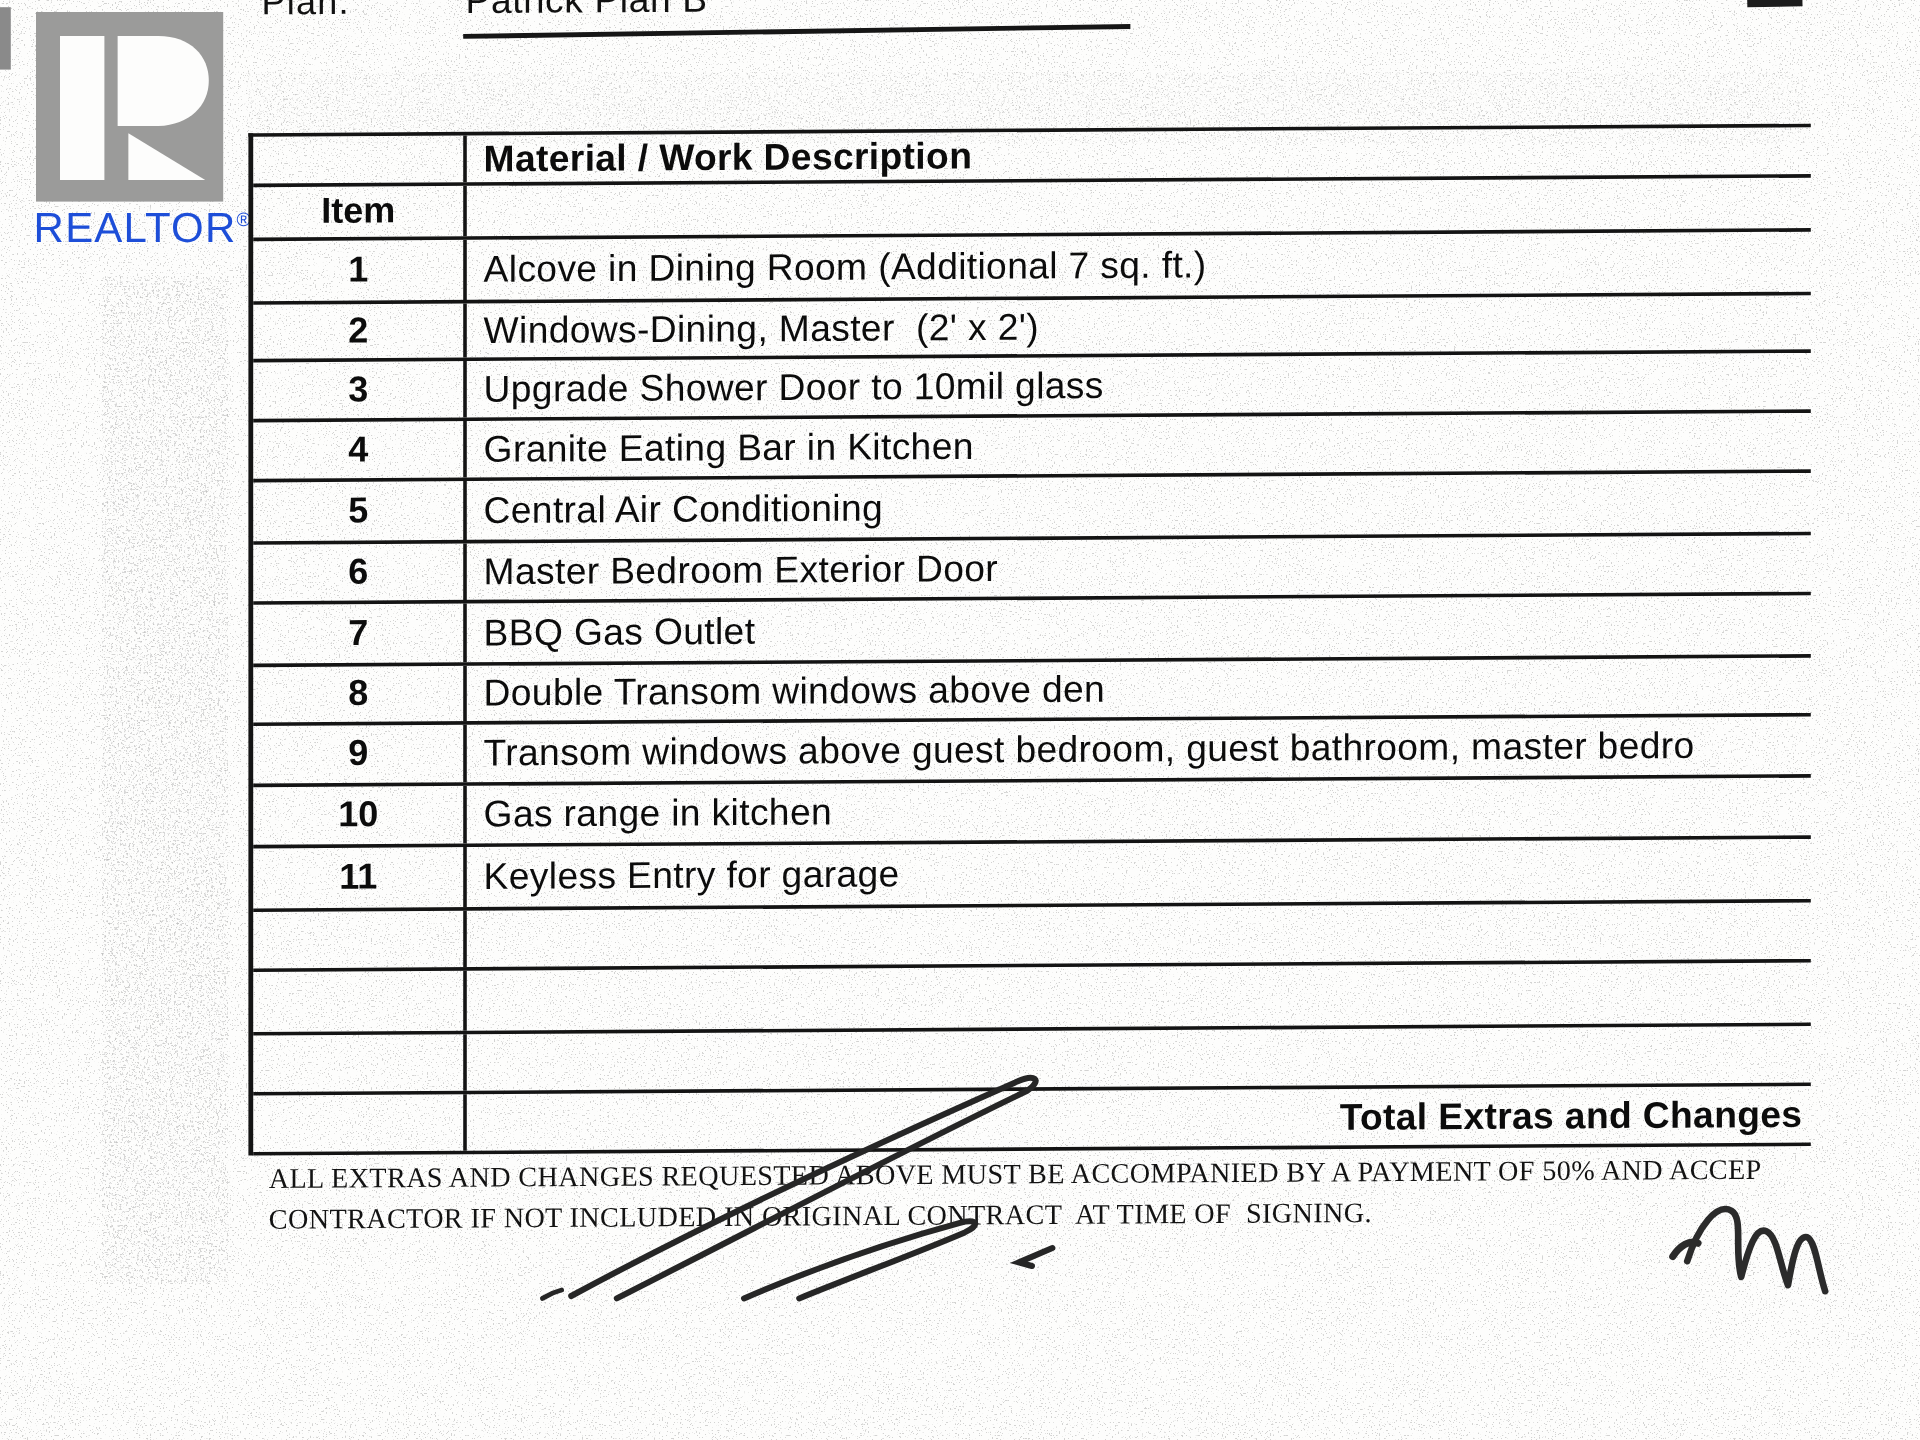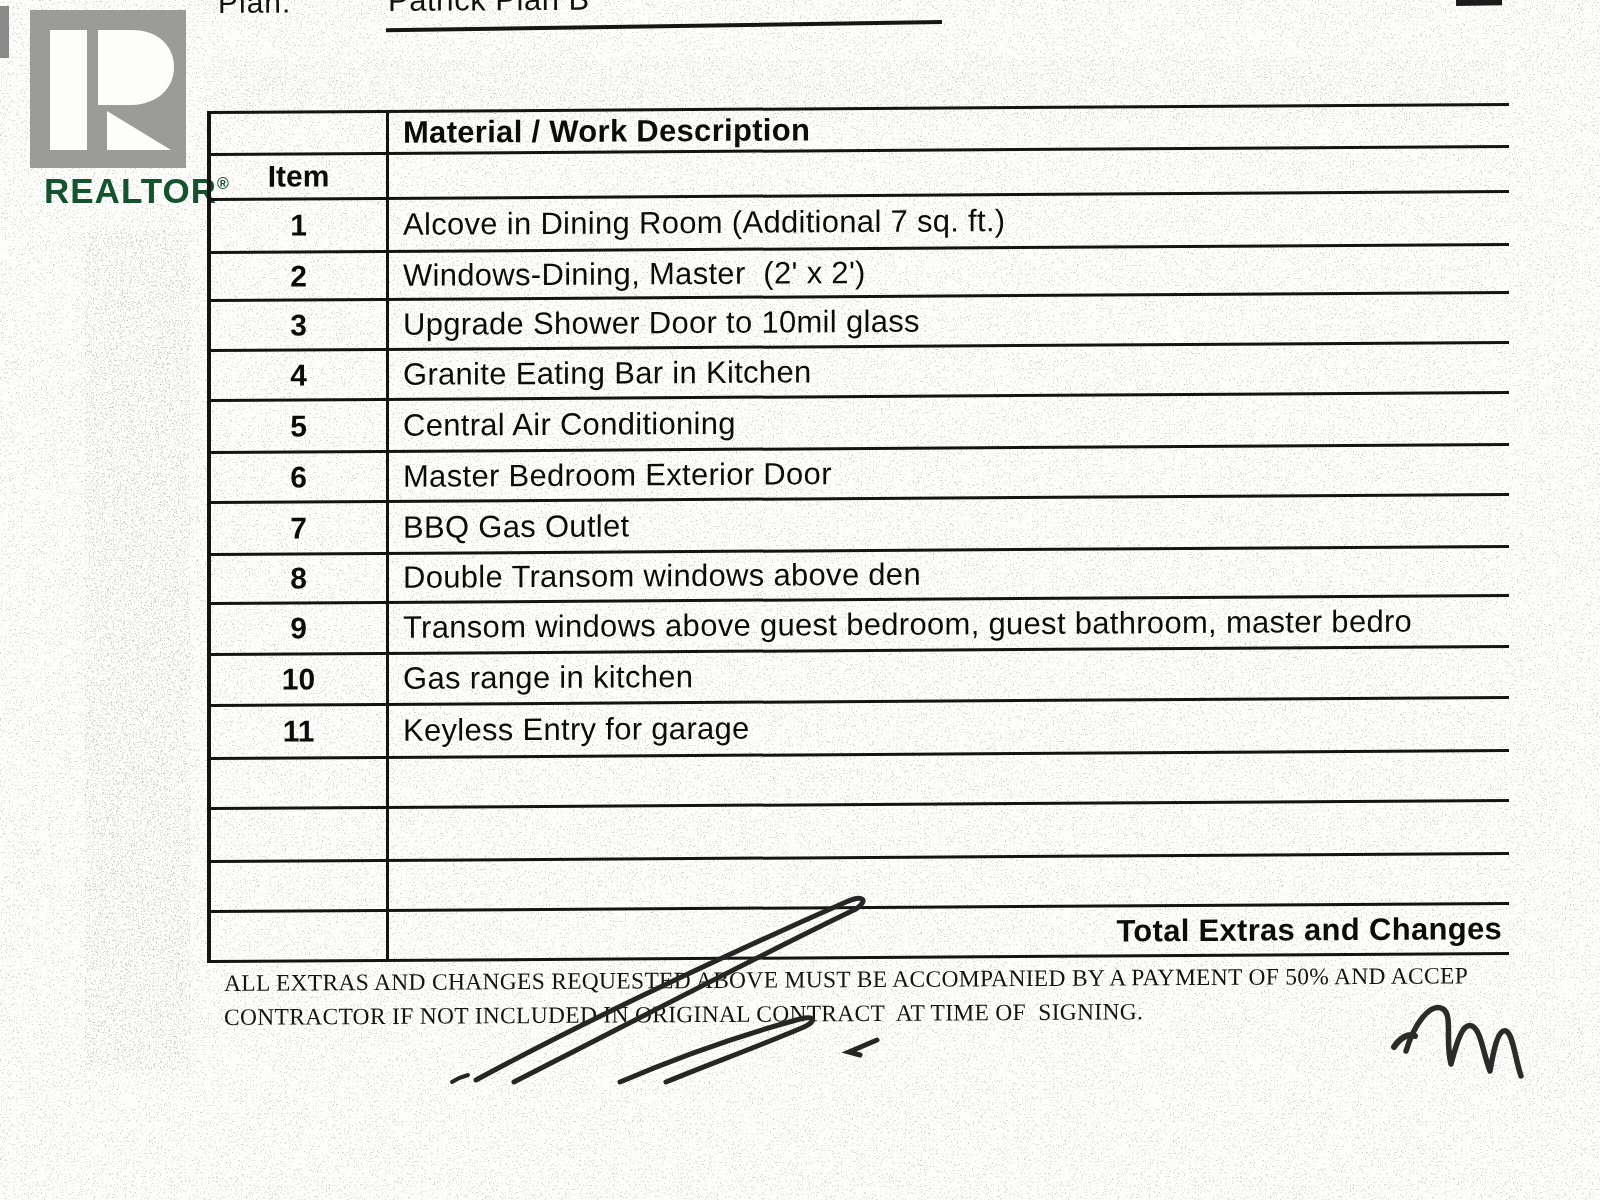--- a/index.html
+++ b/index.html
@@ -12,23 +12,22 @@
     position:relative;width:1600px;height:1200px;overflow:hidden;
     background:#fdfdfc;
   }
   
   .noise-svg{position:absolute;left:0;top:0;width:1600px;height:1200px;pointer-events:none;}
   .edge-sliver{position:absolute;left:0;top:6px;width:9px;height:52px;background:#8a8a8a;}
   
   .logo{position:absolute;left:28px;top:8px;width:180px;height:200px;}
   .logo-text{
     position:absolute;left:0px;top:163px;width:180px;
-    color:#14532d;font-size:35px;font-weight:700;letter-spacing:1px;
+    color:#1d4ed8;font-size:35px;font-weight:400;letter-spacing:1px;
     font-family:"Liberation Sans",sans-serif;
-    margin-left:16px;
   }
   .logo-text sup{font-size:16px;vertical-align:14px;}
   
   .doc{
     position:absolute;left:0;top:0;width:1600px;height:1200px;
     transform:skewY(-0.35deg);transform-origin:210px 0;
   }
   .plan-label{
     position:absolute;left:218px;top:-14px;
     font-size:30px;color:#111;letter-spacing:1px;

